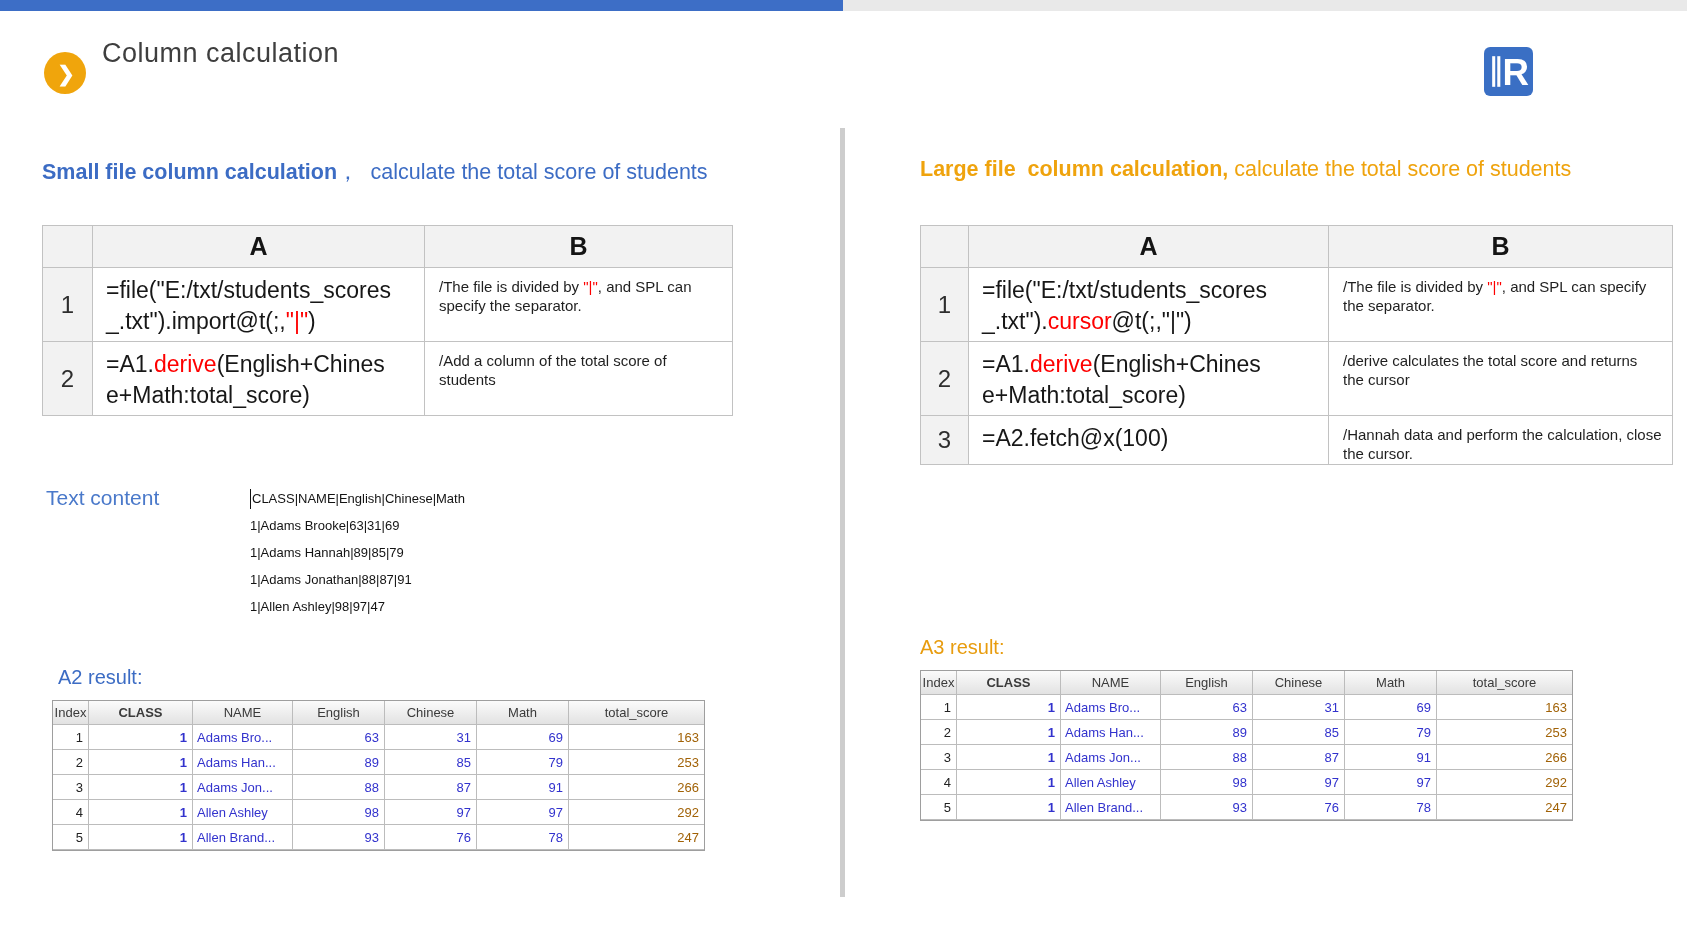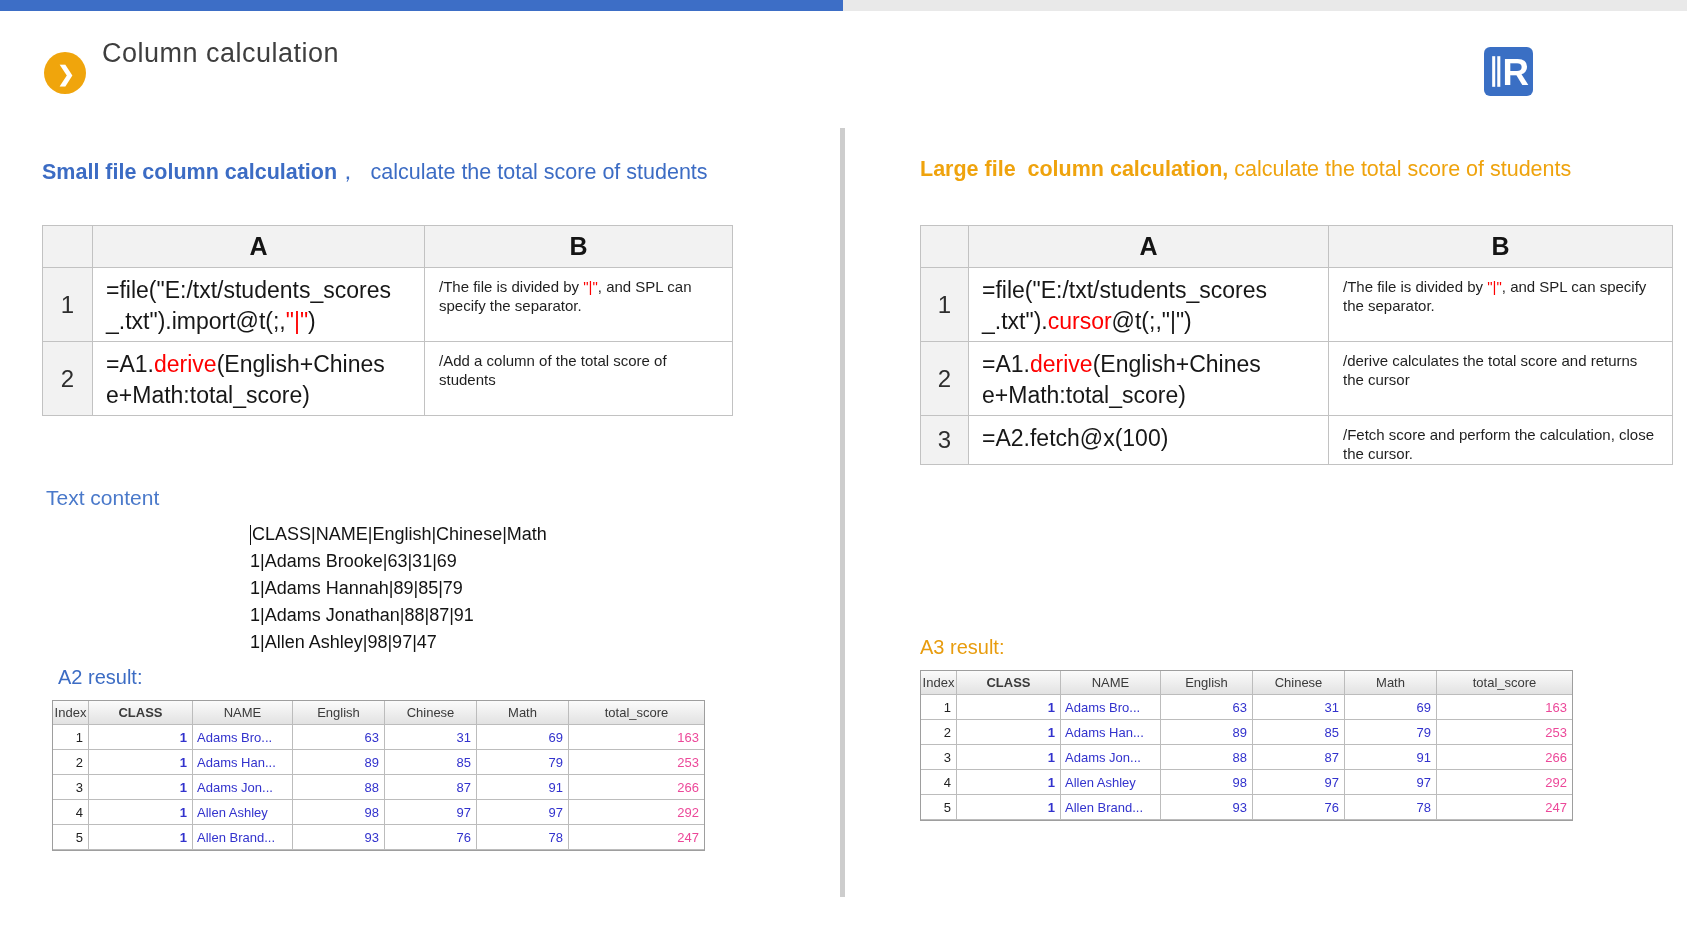--- a/index.html
+++ b/index.html
@@ -36,40 +36,40 @@
   .cg-code{font-size:23px;line-height:31px;color:#171717;padding:7px 6px 0 13px;word-break:break-all;}
   .cg-comment{font-size:15px;line-height:19px;color:#1f1f1f;padding:9px 10px 0 14px;}
   .red{color:#fe0000;}
 
   .lg .c-num{width:50px;}  .lg .c-a{width:332px;} .lg .c-b{width:308px;}
   .rg .c-num{width:48px;}  .rg .c-a{width:360px;} .rg .c-b{width:344px;}
   .h74{height:74px;} .h49{height:49px;}
 
   
   .tc-label{position:absolute;left:46px;top:486px;font-size:21px;color:#4a79ca;}
-  .tc-block{position:absolute;left:250px;top:485px;font-size:18px;line-height:27px;color:#131313;margin-top:36px;}
+  .tc-block{position:absolute;left:250px;top:485px;font-size:13px;line-height:27px;color:#131313;}
   .tc-line{display:flex;align-items:center;}
   .caret{display:inline-block;width:1px;height:20px;background:#111;margin-right:1px;}
 
   
   .res-label{position:absolute;font-size:20px;}
   .res-label.blue{left:58px;top:666px;color:#3c6cc4;}
   .res-label.orange{left:920px;top:636px;color:#e89c0e;}
 
   
   .rt{position:absolute;border:1px solid #9e9e9e;background:#fff;width:651px;}
   .rt-row{display:flex;}
   .rt-cell{box-sizing:border-box;border-right:1px solid #bcbcbc;border-bottom:1px solid #bcbcbc;
            height:25px;font-size:13px;display:flex;align-items:center;overflow:hidden;white-space:nowrap;}
   .rt-head .rt-cell{background:linear-gradient(#fbfbfb,#e2e2e2);color:#3a3a3a;justify-content:center;height:24px;}
   .c0{width:36px;} .c1{width:104px;font-weight:bold;} .c2{width:100px;} .c3{width:92px;} .c4{width:92px;} .c5{width:92px;} .c6{width:135px;border-right:none;}
   .v-idx{justify-content:flex-end;padding-right:5px;color:#222222;}
   .v-blue{justify-content:flex-end;padding-right:5px;color:#3232cd;}
   .v-name{justify-content:flex-start;padding-left:4px;color:#3232cd;}
-  .v-total{justify-content:flex-end;padding-right:5px;color:#ec4899;text-align:right;}
+  .v-total{justify-content:flex-end;padding-right:5px;color:#a16207;text-align:right;}
   .rt-left{left:52px;top:700px;}
   .rt-right{left:920px;top:670px;}
 </style>
 </head>
 <body>
 
 <div id="page">
 
   <div class="topbar-blue"></div>
   <div class="topbar-gray"></div>
@@ -121,21 +121,21 @@
       <div class="cg-cell c-b cg-comment"><span>/The file is divided by </span><span class="red">"|"</span><span>, and SPL can specify the separator.</span></div>
     </div>
     <div class="cg-row h74">
       <div class="cg-cell cg-gray c-num cg-num">2</div>
       <div class="cg-cell c-a cg-code"><span>=A1.</span><span class="red">derive</span><span>(English+Chines</span><br><span>e+Math:total_score)</span></div>
       <div class="cg-cell c-b cg-comment"><span>/derive calculates the total score and returns the cursor</span></div>
     </div>
     <div class="cg-row h49">
       <div class="cg-cell cg-gray c-num cg-num">3</div>
       <div class="cg-cell c-a cg-code"><span>=A2.fetch@x(100)</span></div>
-      <div class="cg-cell c-b cg-comment"><span>/Fetch score and perform the calculation, close the cursor.</span></div>
+      <div class="cg-cell c-b cg-comment"><span>/Hannah data and perform the calculation, close the cursor.</span></div>
     </div>
   </div>
 
   <div class="tc-label">Text content</div>
   <div class="tc-block">
     <div class="tc-line">
         <span class="caret"></span>
         <span>CLASS|NAME|English|Chinese|Math</span>
       </div>
     <div class="tc-line">1|Adams Brooke|63|31|69</div>

